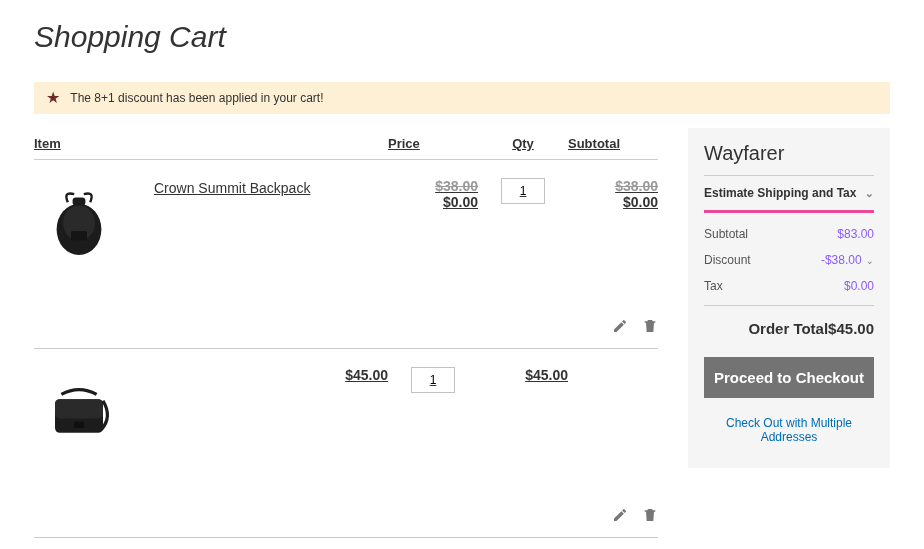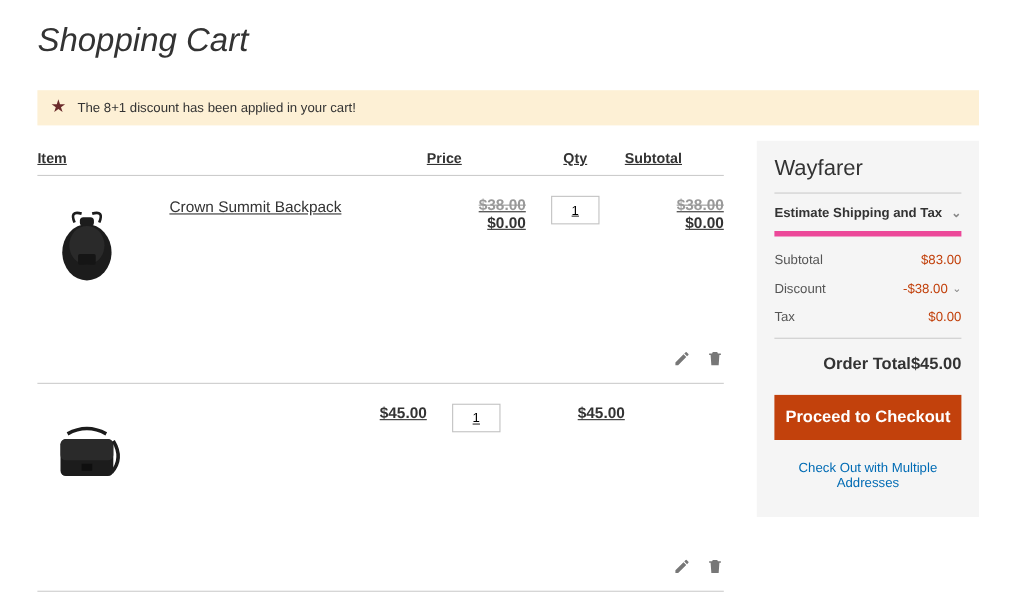--- a/index.html
+++ b/index.html
@@ -119,51 +119,51 @@
     font-size: 20px;
     color: #333;
     border-bottom: 1px solid #ccc;
     padding-bottom: 10px;
     margin-bottom: 10px;
   }
   .est-row {
     display:flex; justify-content:space-between; align-items:center;
     font-size: 12px;
     font-weight: 600;
-    border-bottom: 5px solid #ec4899;
+    border-bottom: 3px solid #ec4899;
     padding-bottom: 10px;
     margin-bottom: 8px;
     cursor:pointer;
   }
   .est-row .chev { color:#888; font-size:11px; }
   .sum-line {
     display:flex; justify-content:space-between;
     font-size: 12px;
     color:#555;
     padding: 6px 0;
   }
-  .sum-line .val { color:#c2410c;text-align:right; }
+  .sum-line .val { color:#8b5cf6;text-align:right; }
   .sum-line.discount .val::after {
     content:" ";
   }
   .sum-line .disc-wrap { display:flex; align-items:center; gap:4px; }
   .sum-line .disc-wrap .chev { font-size:10px; color:#888; }
   .sum-sep { border-top:1px solid #ccc; margin-top:6px; padding-top:10px; }
   .order-total {
     display:flex; justify-content:flex-end;
     font-size: 15px;
     font-weight: 700;
     color:#333;
     margin-top:4px;
     margin-bottom: 20px;
   }
   .checkout-btn {
     display:block;
     width:100%;
-    background:#c2410c;
+    background:#737373;
     color:#fff;
     border:none;
     padding: 12px 0;
     font-size: 15px;
     font-weight:600;
     cursor:pointer;
     margin-bottom: 18px;
   }
   .multi-link {
     display:block;

